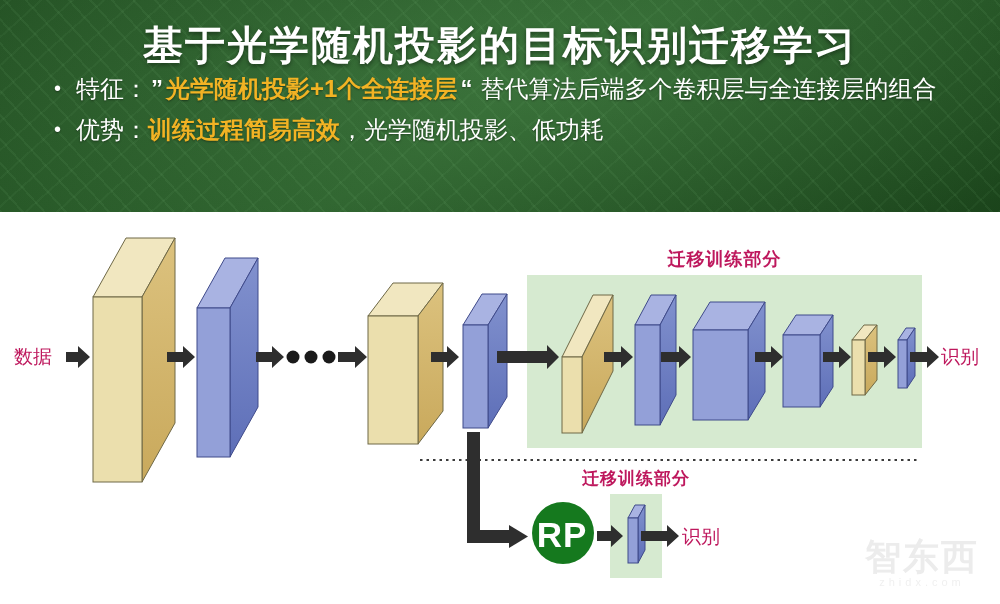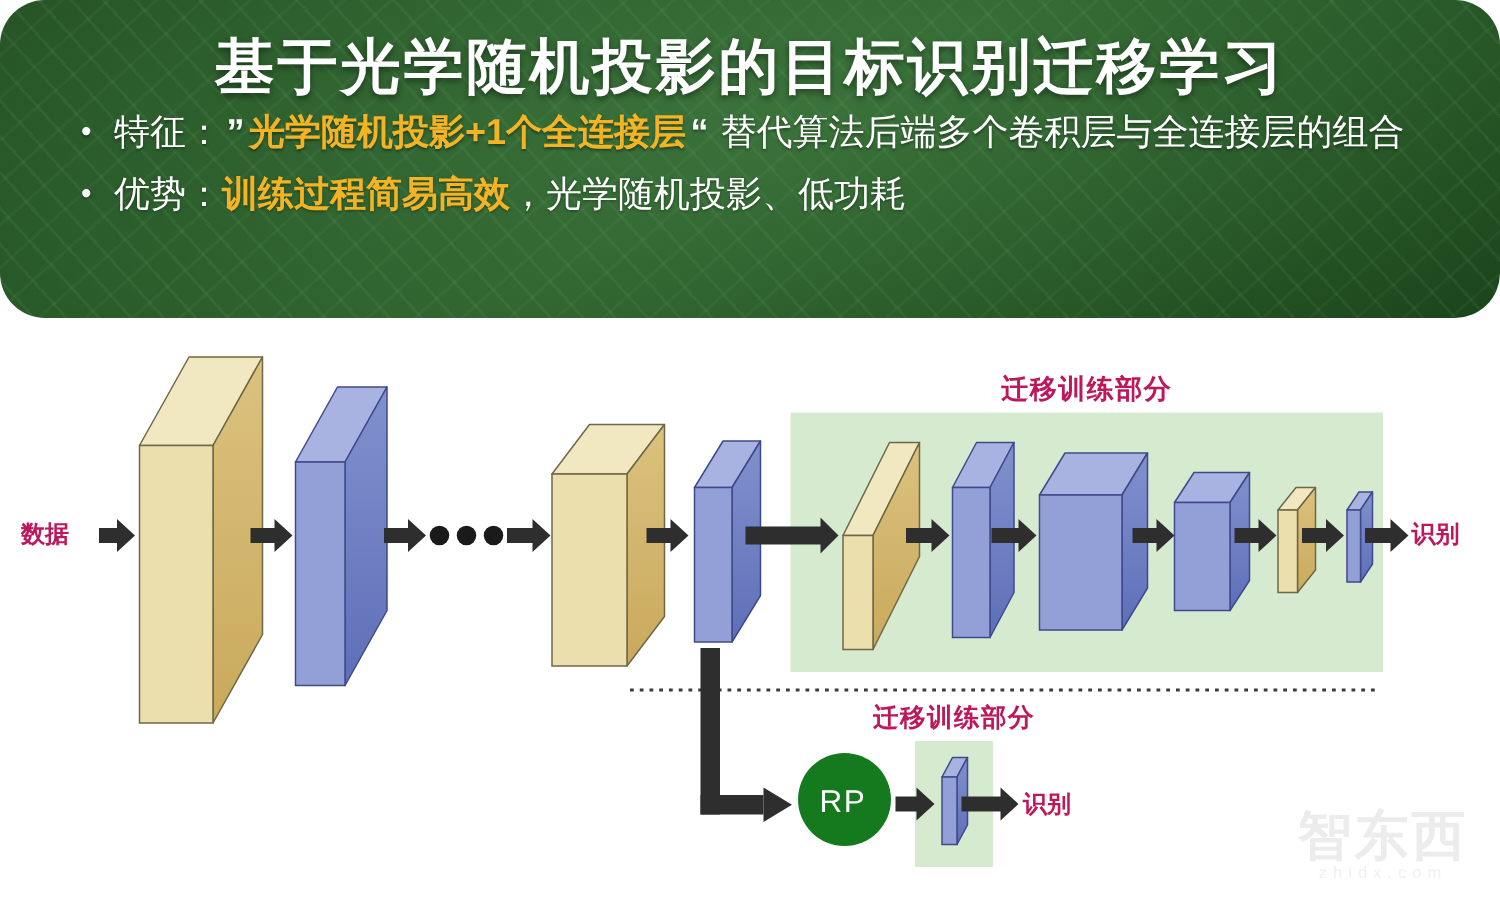--- a/index.html
+++ b/index.html
@@ -10,46 +10,45 @@
   .slide{position:relative;width:1000px;height:604px;background:#fff;}
 
   
   .header{
     position:absolute;left:0;top:0;width:1000px;height:212px;
     background:
       radial-gradient(ellipse 900px 320px at 50% 30%, rgba(110,180,110,0.22), rgba(0,0,0,0) 70%),
       repeating-linear-gradient(48deg, rgba(150,215,150,0.07) 0 2px, rgba(0,0,0,0) 2px 16px),
       repeating-linear-gradient(-42deg, rgba(150,215,150,0.05) 0 2px, rgba(0,0,0,0) 2px 21px),
       linear-gradient(150deg,#235023,#2d612d 50%,#1b441b);
-    border-radius: 30px;
   }
   .title{
     margin:0;padding-top:22px;text-align:center;
     font-size:40px;line-height:46px;font-weight:700;letter-spacing:2px;
     color:#fff;text-shadow:0 2px 4px rgba(0,0,0,0.45);
   }
   .bullets{padding-left:54px;}
   .bullet-line{
     font-size:24px;line-height:40px;color:#fff;
     text-shadow:0 1px 2px rgba(0,0,0,0.4);white-space:nowrap;
   }
   .b-dot{display:inline-block;width:22px;font-size:20px;vertical-align:2px;}
   .hl{color:var(--hl,#F2B324);font-weight:700;}
   .q{font-weight:700;margin:0 3px;}
   .q-close{margin-right:8px;}
 
   
   .diagram{position:absolute;left:0;top:212px;width:1000px;height:392px;background:#fff;}
   .diagram svg{position:absolute;left:0;top:0;}
   .lbl{position:absolute;color:#be185d;white-space:nowrap;}
-  .lbl-io{font-size:16px;line-height:24px;font-weight:700;}
+  .lbl-io{font-size:19px;line-height:24px;font-weight:400;}
   .lbl-transfer{font-weight:700;letter-spacing:1px;text-align:center;}
   .lbl-rp{
     position:absolute;left:531px;top:307px;width:62px;height:32px;
-    text-align:center;color:#fff;font-weight:400;font-size:21px;line-height:32px;letter-spacing:1px;
+    text-align:center;color:#fff;font-weight:700;font-size:35px;line-height:32px;letter-spacing:1px;
   }
   .watermark{position:absolute;left:852px;top:326px;width:140px;text-align:center;user-select:none;}
   .wm-brand{font-size:36px;line-height:38px;font-weight:700;color:#ececec;letter-spacing:2px;}
   .wm-domain{font-size:11px;line-height:12px;color:#f0f0f0;letter-spacing:4px;}
 </style>
 </head>
 <body>
 
 <div class="slide">
 

